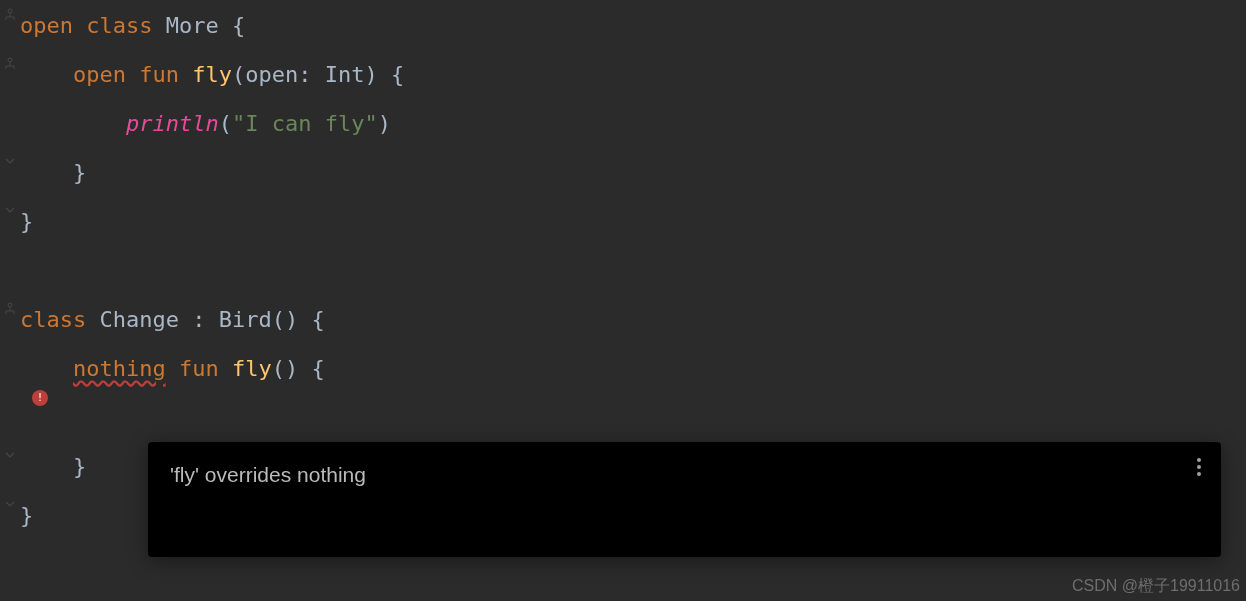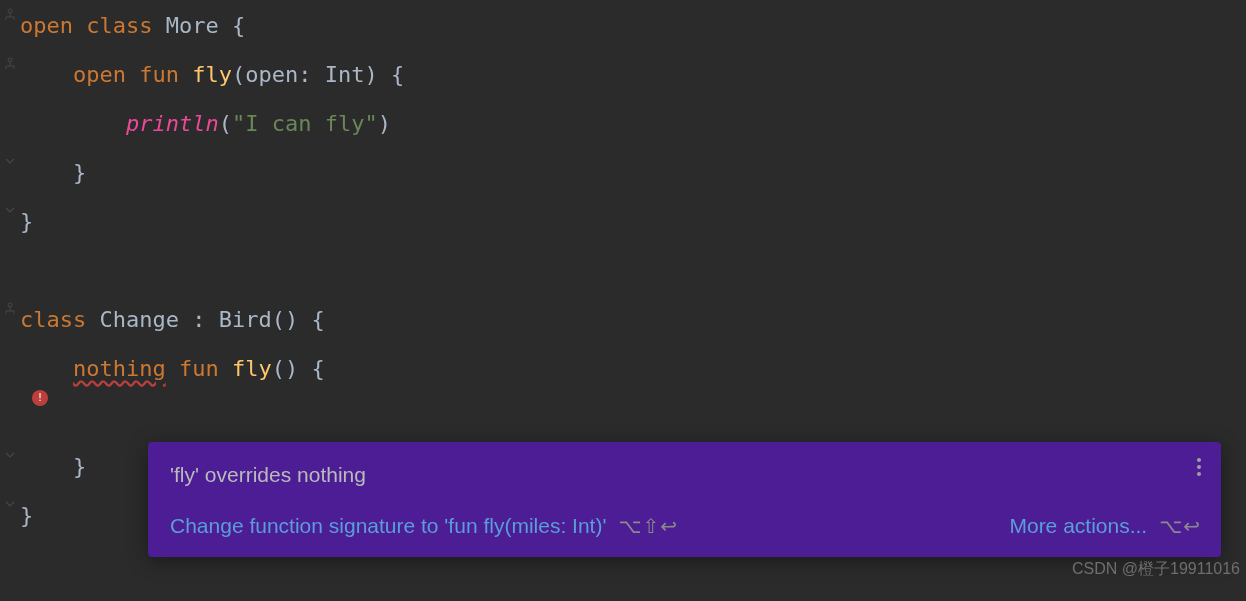--- a/index.html
+++ b/index.html
@@ -63,21 +63,21 @@
       align-items: center;
       justify-content: center;
     }
     .bulb-inner { font-size: 10px; color: #fff; }
     .tooltip {
       position: absolute;
       left: 148px;
       top: 442px;
       width: 1073px;
       height: 115px;
-      background: #4c1d95;
+      background: #000000;
       border-radius: 4px;
       box-shadow: 0 4px 20px rgba(0,0,0,0.4);
       font-family: -apple-system, BlinkMacSystemFont, 'Segoe UI', sans-serif;
       font-size: 21px;
       padding: 16px 20px 14px 22px;
       display: flex;
       flex-direction: column;
       justify-content: space-between;
     }
     .tooltip-title { color: #bababa; }
@@ -101,21 +101,21 @@
       display: flex;
       flex-direction: column;
       gap: 3px;
       cursor: pointer;
       padding: 4px;
     }
     .dot { width: 4px; height: 4px; background: #a0a0a0; border-radius: 50%; }
     .watermark {
       position: absolute;
       right: 6px;
-      bottom: 19px;
+      bottom: 2px;
       color: #6e6e6e;
       font-family: -apple-system, sans-serif;
       font-size: 16px;
     }
     .hierarchy-icon {
       stroke: #787878;
       fill: none;
     }
   </style>
 </head>
@@ -217,22 +217,15 @@
 
 </div>
 
 <div class="tooltip">
   <div class="tooltip-dots">
     <div class="dot"></div>
       <div class="dot"></div>
       <div class="dot"></div>
   </div>
   <div class="tooltip-title">'fly' overrides nothing</div>
-  <div class="tooltip-actions">
-    <span class="tooltip-link">Change function signature to 'fun fly(miles: Int)'</span>
-    <span class="tooltip-shortcut">⌥⇧↩</span>
-    <span class="tooltip-spacer"></span>
-    <span class="tooltip-link">More actions...</span>
-    <span class="tooltip-shortcut">⌥↩</span>
-  </div>
 </div>
 
 <div class="watermark">CSDN @橙子19911016</div>
 
 </body></html>

